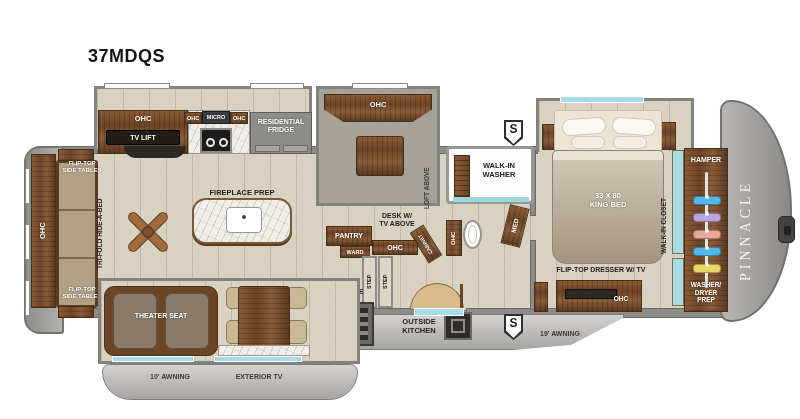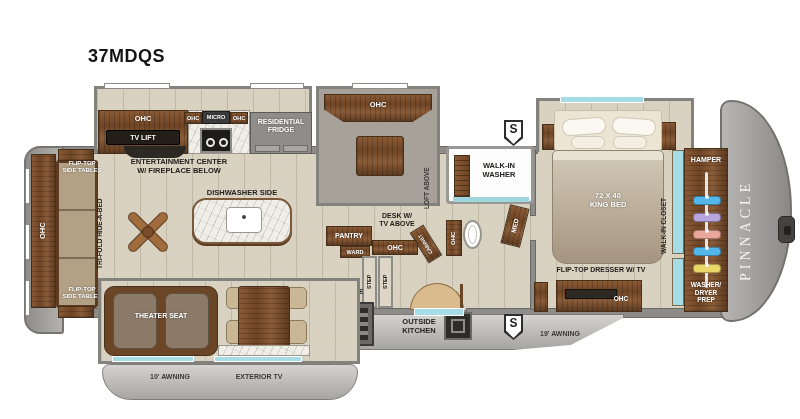--- a/index.html
+++ b/index.html
@@ -100,24 +100,22 @@
     <div class="abs" style="left:17px;top:8px;width:9px;height:9px;border-radius:50%;border:2px solid #e8e8e8;"></div>
   </div>
   <div class="abs" style="left:250px;top:112px;width:62px;height:42px;background:#8f8d8a;border:1px solid #5e5c59;">
     <div class="abs" style="left:4px;top:32px;width:25px;height:7px;background:#a8a6a3;border:1px solid #6e6c69;"></div>
     <div class="abs" style="left:32px;top:32px;width:25px;height:7px;background:#a8a6a3;border:1px solid #6e6c69;"></div>
   </div>
   <div class="lbl w" style="left:250px;top:118px;width:62px;font-size:7px;">RESIDENTIAL
 FRIDGE</div>
 
   <div class="abs" style="left:124px;top:146px;width:62px;height:12px;background:#2c2824;border-radius:0 0 40px 40px;"></div>
-  <div class="lbl" style="left:104px;top:158px;width:150px;font-size:7.5px;">ENTERTAINMENT CENTER
-W/ FIREPLACE BELOW</div>
-
-  <div class="lbl" style="left:182px;top:189px;width:120px;font-size:7.5px;">DISHWASHER SIDE</div>
+
+  <div class="lbl" style="left:182px;top:189px;width:120px;font-size:7.5px;">FIREPLACE PREP</div>
   <div class="abs marble" style="left:192px;top:198px;width:100px;height:46px;border:2px solid #7a5a3a;border-radius:14px;box-shadow:0 2px 0 #5d3a20;">
     <div class="abs" style="left:32px;top:7px;width:36px;height:26px;background:#fff;border:1px solid #9a9894;border-radius:4px;"></div>
     <div class="abs" style="left:48px;top:15px;width:4px;height:4px;background:#444;border-radius:50%;"></div>
   </div>
 
   <div class="abs slide" style="left:316px;top:86px;width:124px;height:120px;background:#a7a299;"></div>
   <div class="abs winw" style="left:352px;top:83px;width:56px;height:6px;"></div>
   <div class="abs wood" style="left:324px;top:94px;width:108px;height:28px;clip-path:polygon(0 0,100% 0,100% 55%,82% 100%,18% 100%,0 55%);"></div>
   <div class="lbl w" style="left:324px;top:101px;width:108px;font-size:7.5px;">OHC</div>
   <div class="abs wood" style="left:356px;top:136px;width:48px;height:40px;border-radius:3px;"></div>
@@ -155,21 +153,21 @@
   <div class="abs win" style="left:560px;top:96px;width:84px;height:7px;"></div>
   <div class="abs wood" style="left:542px;top:124px;width:18px;height:26px;"></div>
   <div class="abs wood" style="left:654px;top:122px;width:22px;height:28px;"></div>
   <div class="abs" style="left:554px;top:110px;width:108px;height:42px;background:#ece5d4;border:1px solid #c9c0ac;border-radius:4px;">
     <div class="abs" style="left:7px;top:7px;width:44px;height:17px;background:#fbf8f1;border:1px solid #cfc8b6;border-radius:8px;transform:rotate(-4deg);"></div>
     <div class="abs" style="left:57px;top:7px;width:44px;height:17px;background:#fbf8f1;border:1px solid #cfc8b6;border-radius:8px;transform:rotate(4deg);"></div>
     <div class="abs" style="left:16px;top:25px;width:34px;height:13px;background:#f3eee1;border:1px solid #cfc8b6;border-radius:6px;"></div>
     <div class="abs" style="left:58px;top:25px;width:34px;height:13px;background:#f3eee1;border:1px solid #cfc8b6;border-radius:6px;"></div>
   </div>
   <div class="abs" style="left:552px;top:150px;width:112px;height:114px;background:linear-gradient(180deg,#e8e2d2 0 9px,#cfc6b4 9px,#a5947f);border:1px solid #8f8373;border-radius:5px 5px 14px 14px;"></div>
-  <div class="lbl w" style="left:566px;top:192px;width:84px;font-size:7.5px;">72 X 40
+  <div class="lbl w" style="left:566px;top:192px;width:84px;font-size:7.5px;">33 X 80
 KING BED</div>
   <div class="lbl v" style="left:658px;top:188px;width:12px;height:76px;font-size:6.5px;">WALK-IN CLOSET</div>
   <div class="abs win" style="left:672px;top:150px;width:12px;height:104px;border:1px solid #7a6a50;"></div>
   <div class="abs win" style="left:672px;top:258px;width:12px;height:48px;border:1px solid #7a6a50;"></div>
 
   <div class="abs" style="left:720px;top:100px;width:72px;height:222px;background:linear-gradient(90deg,#b8b6b4,#8b8987);border:2px solid #73716c;border-radius:10px 60px 60px 10px / 10px 111px 111px 10px;"></div>
   <div class="lbl w v" style="left:734px;top:160px;width:24px;height:140px;font-family:'Liberation Serif',serif;font-size:14px;font-weight:normal;letter-spacing:4px;text-shadow:none;color:#f4f2ee;">PINNACLE</div>
   <div class="abs" style="left:778px;top:216px;width:17px;height:27px;background:#45423f;border:1px solid #2a2825;border-radius:5px;">
     <div class="abs" style="left:5px;top:9px;width:7px;height:9px;background:#23211e;border-radius:2px;"></div>
   </div>

